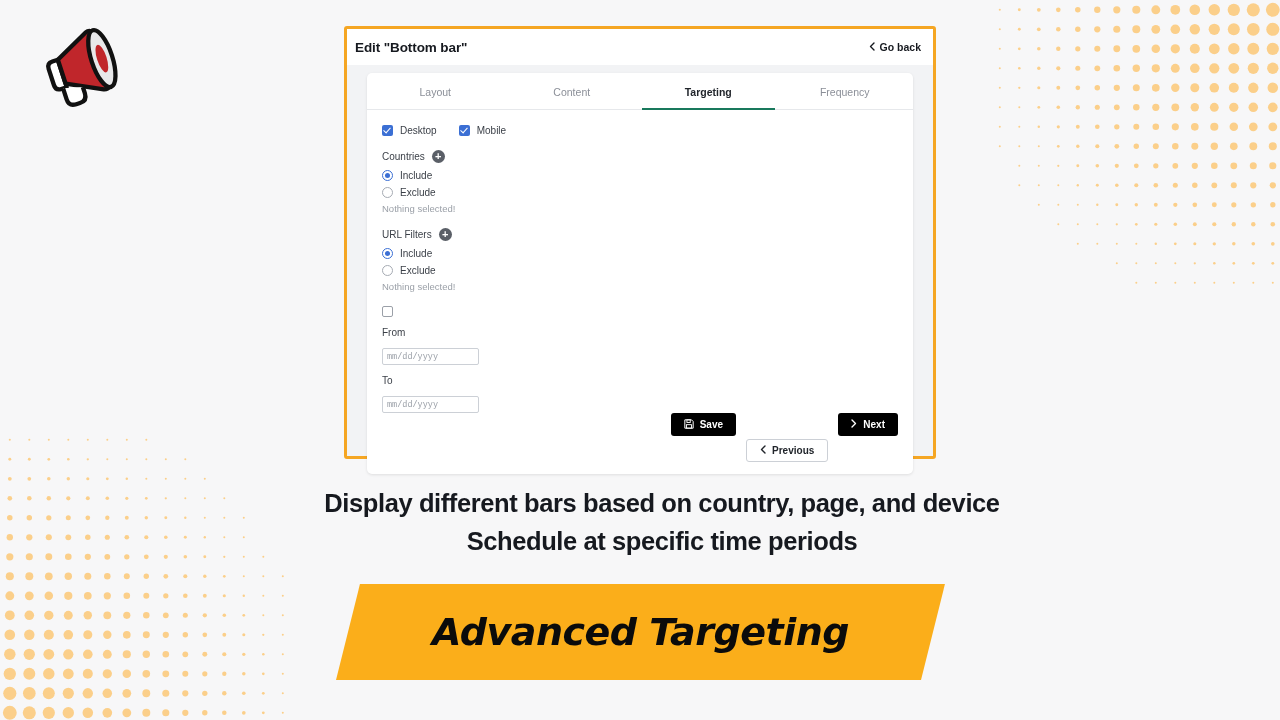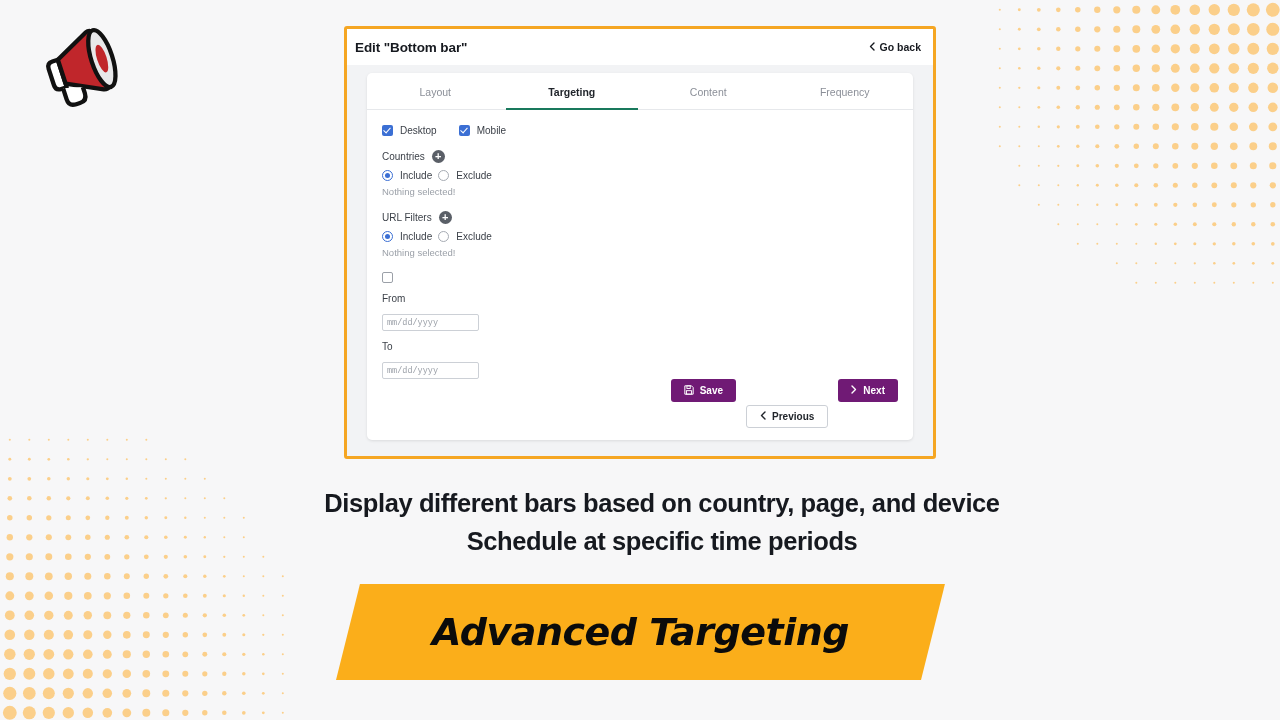--- a/index.html
+++ b/index.html
@@ -194,21 +194,21 @@
   }
   .rb.off { border-color: #a6abb3; }
 
   .opt-label { font-size: 10px; color: #3a3f47; }
   .hint {
     font-size: 9.5px;
     color: #9ba0a8;
     margin-top: 5px;
   }
   .blk { margin-bottom: 14px; }
-  .rb-stack { display: flex; flex-direction: row; gap: 6px; }
+  .rb-stack { display: flex; flex-direction: column; gap: 6px; }
 
   .date-row { display: flex; align-items: flex-start; gap: 10px; flex-direction: column; }
   .date-label { font-size: 10px; color: #3a3f47; }
   .date-input {
     width: 97px;
     height: 17px;
     border: 1px solid #ccd0d6;
     border-radius: 2px;
     background: #fff;
     font-family: "Liberation Mono", monospace;
@@ -234,21 +234,21 @@
     gap: 6px;
     height: 23px;
     padding: 0 13px;
     border-radius: 3px;
     font-size: 10px;
     font-weight: bold;
     cursor: pointer;
     border: none;
     font-family: "Liberation Sans", sans-serif;
   }
-  .btn-green { background: #701a75; color: #fff; }
+  .btn-green { background: #000000; color: #fff; }
   .btn-white {
     background: #fff;
     color: #21252b;
     border: 1px solid #ccd0d6;
     margin-top: 26px;
   }
 
   
   #caption {
     position: absolute;
@@ -732,22 +732,22 @@
       </span>
       <span>Go back</span>
     </div>
   </div>
 
   <div class="card-body">
     <div class="inner-panel">
 
       <div class="tabs">
         <div class="tab">Layout</div>
+        <div class="tab">Content</div>
         <div class="tab active">Targeting</div>
-        <div class="tab">Content</div>
         <div class="tab">Frequency</div>
       </div>
 
       <div class="form">
 
         <div class="blk">
           <div class="row gap22">
             <div class="cb-wrap">
               <span class="cb"></span>
               <span class="opt-label">Desktop</span>

